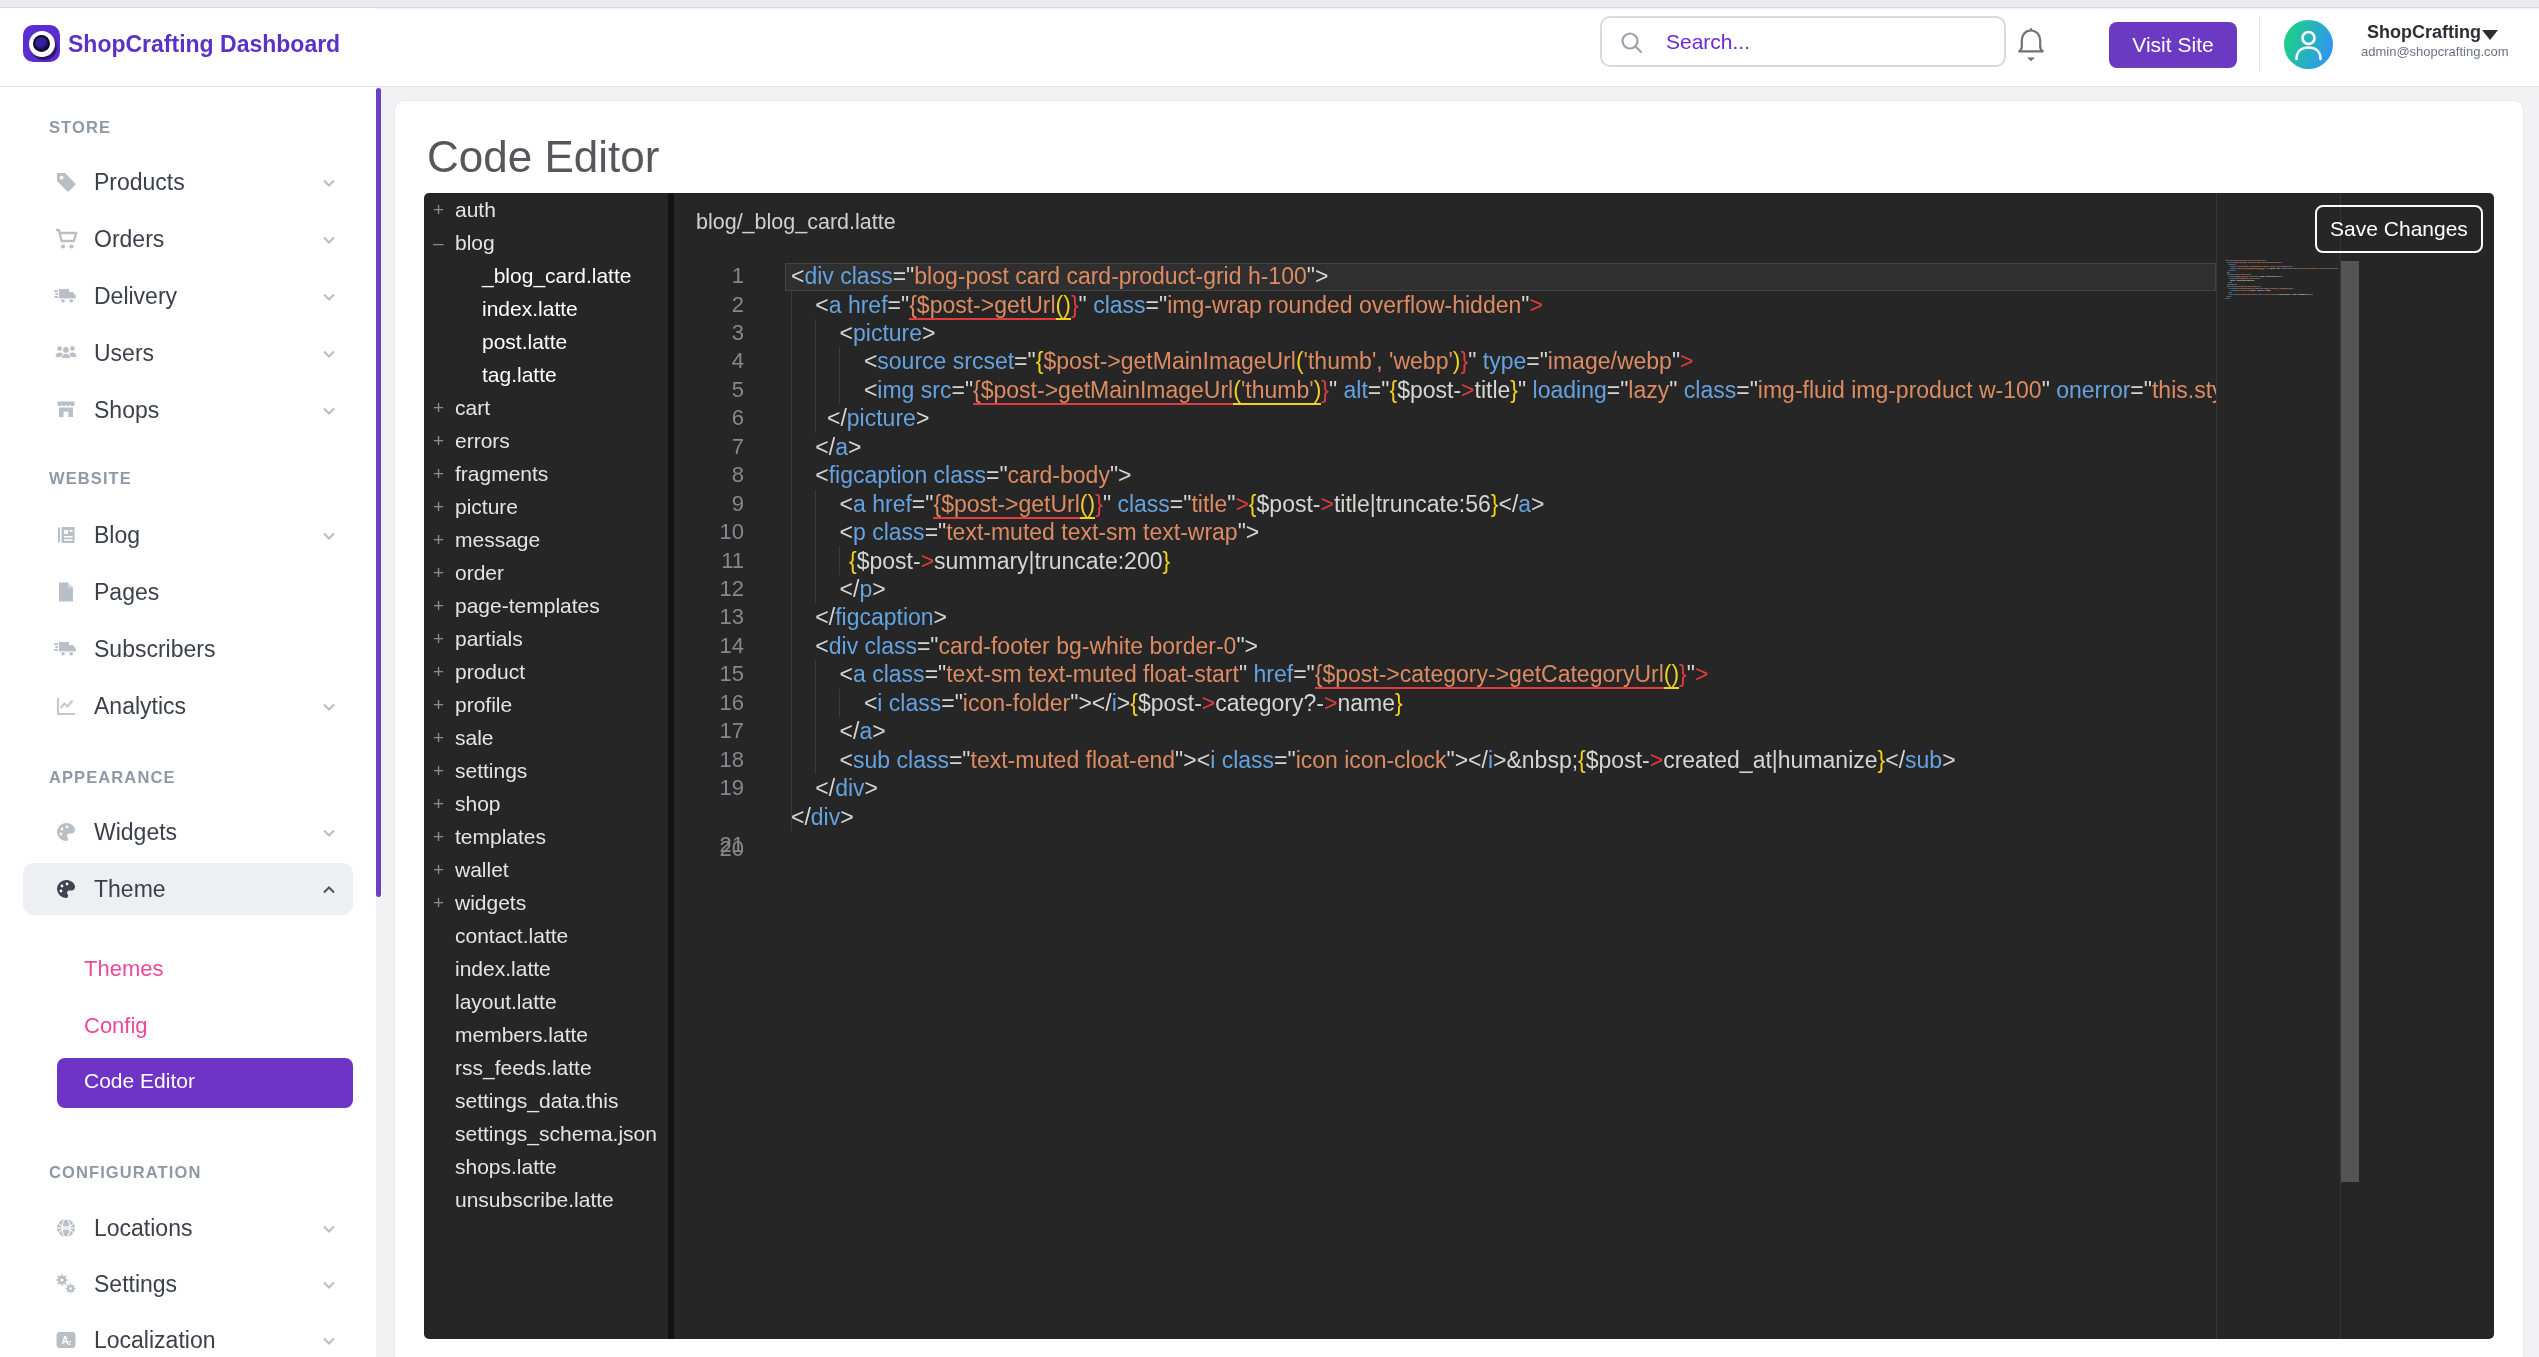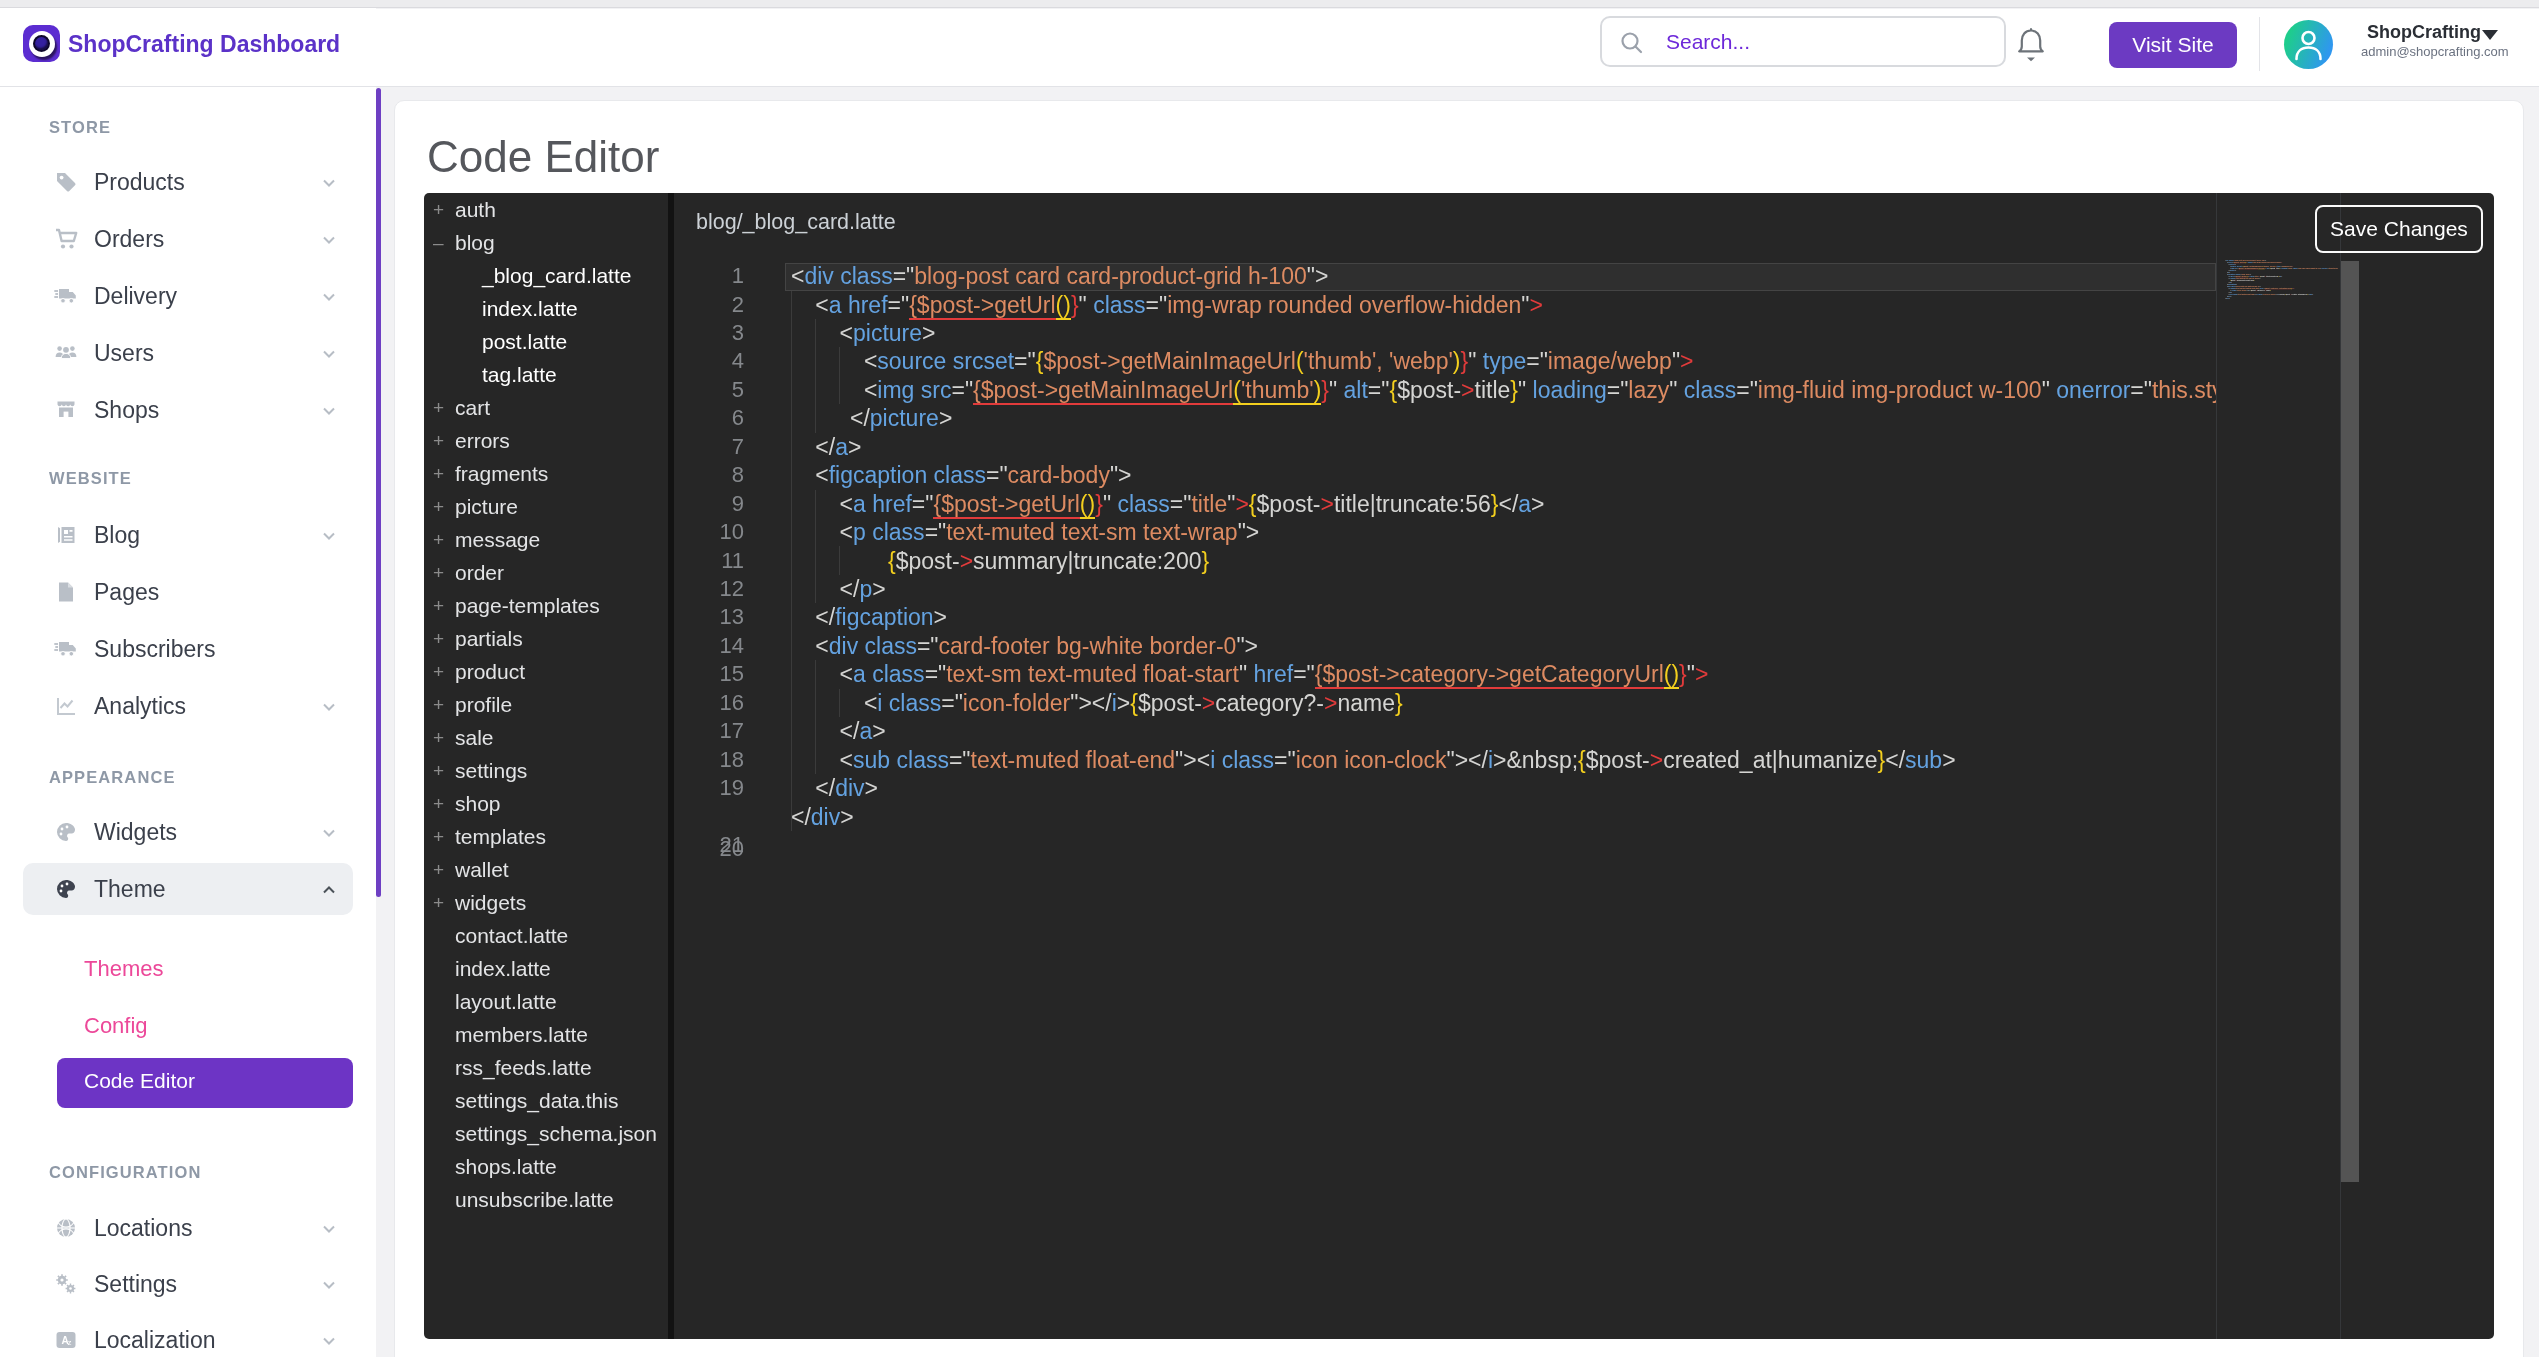--- a/index.html
+++ b/index.html
@@ -325,26 +325,26 @@
 <div class="gd" style="left:141px;top:297px;height:113px"></div>
 <div class="gd" style="left:141px;top:467px;height:114px"></div>
 <div class="gd" style="left:165px;top:154px;height:57px"></div>
 <div class="gd" style="left:165px;top:353px;height:29px"></div>
 <div class="gd" style="left:165px;top:496px;height:28px"></div>
 <div class="ln" style="top:69.0px;padding-left:0.0px">&lt;<span class="b">div</span> <span class="b">class</span>="<span class="o">blog-post card card-product-grid h-100</span>"&gt;</div>
 <div class="ln" style="top:97.5px;padding-left:24.3px">&lt;<span class="b">a</span> <span class="b">href</span>="<span class="u">{$post-&gt;getUrl</span><span class="uy">()</span><span class="r">}</span>" <span class="b">class</span>="<span class="o">img-wrap rounded overflow-hidden</span>"<span class="r">&gt;</span></div>
 <div class="ln" style="top:125.9px;padding-left:48.6px">&lt;<span class="b">picture</span>&gt;</div>
 <div class="ln" style="top:154.3px;padding-left:72.9px">&lt;<span class="b">source</span> <span class="b">srcset</span>="<span class="y">{</span><span class="o">$post-&gt;getMainImageUrl</span><span class="y">(</span><span class="o">'thumb', 'webp'</span><span class="y">)</span><span class="r">}</span>" <span class="b">type</span>="<span class="o">image/webp</span>"<span class="r">&gt;</span></div>
 <div class="ln" style="top:182.8px;padding-left:72.9px">&lt;<span class="b">img</span> <span class="b">src</span>="<span class="u">{$post-&gt;getMainImageUrl</span><span class="uy">(</span><span class="ou">'thumb'</span><span class="uy">)</span><span class="r">}</span>" <span class="b">alt</span>="<span class="y">{</span>$post-<span class="r">&gt;</span>title<span class="y">}</span>" <span class="b">loading</span>="<span class="o">lazy</span>" <span class="b">class</span>="<span class="o">img-fluid img-product w-100</span>" <span class="b">onerror</span>="<span class="o">this.style.display='none';</span>"</div>
-<div class="ln" style="top:211.2px;padding-left:59px">&lt;/<span class="b">picture</span>&gt;</div>
+<div class="ln" style="top:211.2px;padding-left:36px">&lt;/<span class="b">picture</span>&gt;</div>
 <div class="ln" style="top:239.7px;padding-left:24.3px">&lt;/<span class="b">a</span>&gt;</div>
 <div class="ln" style="top:268.1px;padding-left:24.3px">&lt;<span class="b">figcaption</span> <span class="b">class</span>="<span class="o">card-body</span>"&gt;</div>
 <div class="ln" style="top:296.6px;padding-left:48.6px">&lt;<span class="b">a</span> <span class="b">href</span>="<span class="u">{$post-&gt;getUrl</span><span class="uy">()</span><span class="r">}</span>" <span class="b">class</span>="<span class="o">title</span>"<span class="r">&gt;</span><span class="y">{</span>$post-<span class="r">&gt;</span>title|truncate:56<span class="y">}</span>&lt;/<span class="b">a</span>&gt;</div>
 <div class="ln" style="top:325.1px;padding-left:48.6px">&lt;<span class="b">p</span> <span class="b">class</span>="<span class="o">text-muted text-sm text-wrap</span>"&gt;</div>
-<div class="ln" style="top:353.5px;padding-left:97px"><span class="y">{</span>$post-<span class="r">&gt;</span>summary|truncate:200<span class="y">}</span></div>
+<div class="ln" style="top:353.5px;padding-left:58px"><span class="y">{</span>$post-<span class="r">&gt;</span>summary|truncate:200<span class="y">}</span></div>
 <div class="ln" style="top:381.9px;padding-left:48.6px">&lt;/<span class="b">p</span>&gt;</div>
 <div class="ln" style="top:410.4px;padding-left:24.3px">&lt;/<span class="b">figcaption</span>&gt;</div>
 <div class="ln" style="top:438.8px;padding-left:24.3px">&lt;<span class="b">div</span> <span class="b">class</span>="<span class="o">card-footer bg-white border-0</span>"&gt;</div>
 <div class="ln" style="top:467.3px;padding-left:48.6px">&lt;<span class="b">a</span> <span class="b">class</span>="<span class="o">text-sm text-muted float-start</span>" <span class="b">href</span>="<span class="u">{$post-&gt;category-&gt;getCategoryUrl</span><span class="uy">()</span><span class="r">}</span>"<span class="r">&gt;</span></div>
 <div class="ln" style="top:495.8px;padding-left:72.9px">&lt;<span class="b">i</span> <span class="b">class</span>="<span class="o">icon-folder</span>"&gt;&lt;/<span class="b">i</span>&gt;<span class="y">{</span>$post-<span class="r">&gt;</span>category?-<span class="r">&gt;</span>name<span class="y">}</span></div>
 <div class="ln" style="top:524.2px;padding-left:48.6px">&lt;/<span class="b">a</span>&gt;</div>
 <div class="ln" style="top:552.6px;padding-left:48.6px">&lt;<span class="b">sub</span> <span class="b">class</span>="<span class="o">text-muted float-end</span>"&gt;&lt;<span class="b">i</span> <span class="b">class</span>="<span class="o">icon icon-clock</span>"&gt;&lt;/<span class="b">i</span>&gt;&amp;nbsp;<span class="y">{</span>$post-<span class="r">&gt;</span>created_at|humanize<span class="y">}</span>&lt;/<span class="b">sub</span>&gt;</div>
 <div class="ln" style="top:581.1px;padding-left:24.3px">&lt;/<span class="b">div</span>&gt;</div>
 <div class="ln" style="top:609.5px;padding-left:0.0px">&lt;/<span class="b">div</span>&gt;</div>
 </div>

